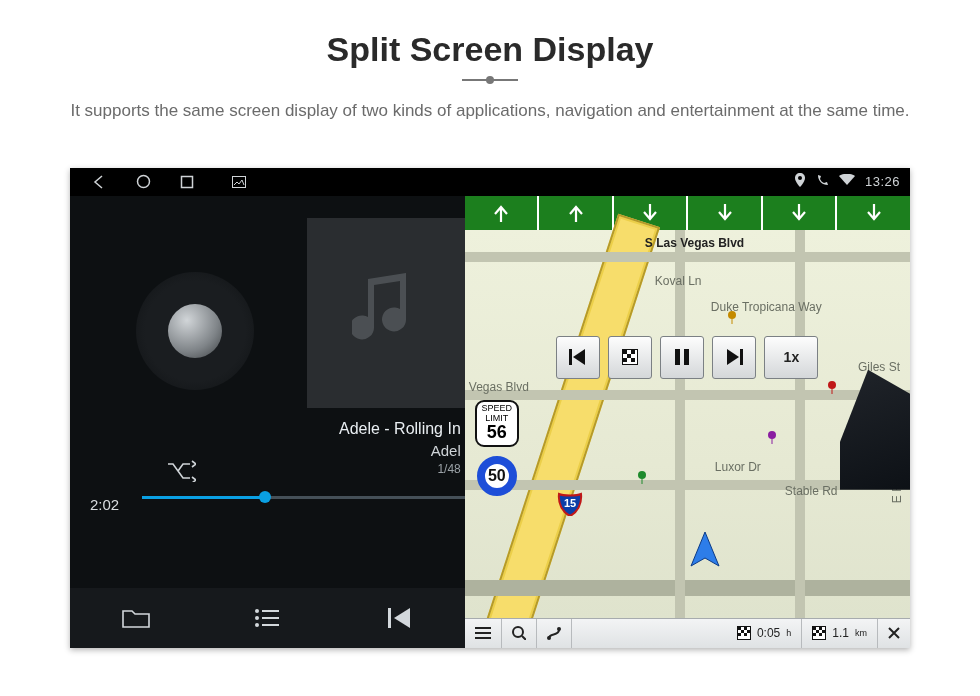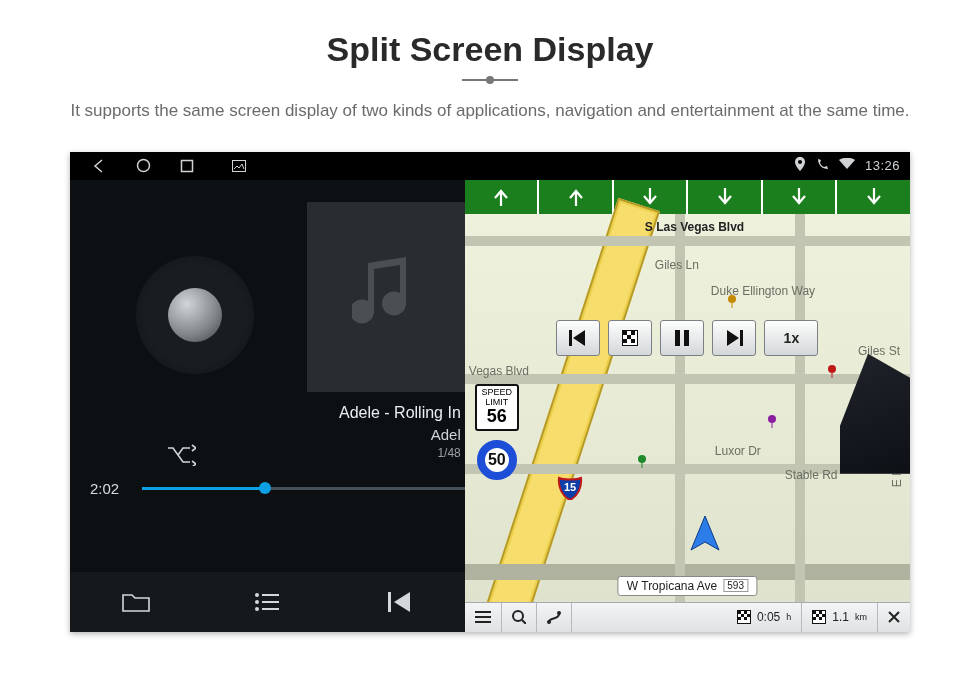--- a/index.html
+++ b/index.html
@@ -1,21 +1,21 @@
 <!DOCTYPE html>
 <html><head>
 <meta charset="utf-8">
 <style>
   *{box-sizing:border-box;margin:0;padding:0;font-family:Arial,Helvetica,sans-serif}
   body{width:980px;height:696px;background:#fff;overflow:hidden}
   .page-title{text-align:center;font-size:34px;font-weight:700;color:#2a2a2a;margin-top:30px}
   .title-underline{width:56px;height:0;border-bottom:2px solid #777;margin:10px auto 0;position:relative}
   .title-underline::after{content:"";position:absolute;left:50%;top:-3px;width:8px;height:8px;background:#777;border-radius:50%;transform:translateX(-50%)}
   .page-subtitle{text-align:center;color:#6b6b6b;font-size:17px;margin:18px auto 12px;max-width:860px;line-height:1.45}
-  .device{position:relative;width:840px;height:480px;margin:28px auto 0;background:#7dd3fc;box-shadow:0 2px 6px rgba(0,0,0,.3)}
+  .device{position:relative;width:840px;height:480px;margin:44px auto 0;background:#7dd3fc;box-shadow:0 2px 6px rgba(0,0,0,.3)}
   
   .statusbar{height:28px;background:#000;display:flex;align-items:center;color:#cfd3d6;font-size:13px}
   .nav-icons{display:flex;gap:26px;padding-left:20px}
   .nav-icons span{display:inline-flex;align-items:center;justify-content:center;width:18px;height:18px}
   .spacer{flex:1}
   .tray{display:flex;align-items:center;gap:10px;padding-right:10px}
   .tray .clock{letter-spacing:.5px}
   
   .split{display:flex;height:calc(100% - 28px)}
   .pane{position:relative;overflow:hidden}
@@ -24,43 +24,43 @@
   
   .art{position:absolute;right:-2px;top:22px;width:160px;height:190px;background:#2a2d30;display:flex;align-items:center;justify-content:center}
   .art svg{opacity:.5}
   .joy{position:absolute;left:80px;top:90px;width:90px;height:90px;border-radius:50%;background:radial-gradient(circle at 38% 34%,#a9aeb2 0 30%,#64696d 55%,#1b1f22 90%)}
   .joy::before{content:"";position:absolute;inset:-14px;border-radius:50%;background:radial-gradient(circle,#1a1d20 60%,#0d1012 100%)}
   .joy::after{content:"";position:absolute;inset:18px;border-radius:50%;background:radial-gradient(circle at 35% 30%,#d1d5d8,#7f8488 60%,#3a3e41)}
   .track-name{position:absolute;right:4px;top:224px;font-size:16px;color:#e9eef2;text-align:right}
   .track-artist{position:absolute;right:4px;top:246px;font-size:15px;color:#cfd4d8;text-align:right}
   .track-count{position:absolute;right:4px;top:266px;font-size:12px;color:#9aa1a6}
   .shuffle{position:absolute;left:96px;top:264px;color:#cfd4d8}
-  .time-row{position:absolute;left:20px;right:0;top:300px;display:flex;align-items:center;gap:12px}
+  .time-row{position:absolute;left:20px;right:0;top:300px;display:flex;align-items:flex-start;gap:12px}
   .elapsed{font-size:15px;color:#d9dde0;min-width:40px}
   .progress{flex:1;height:3px;background:#455058;position:relative}
   .progress .filled{position:absolute;left:0;top:0;bottom:0;background:#0aa0e3}
   .progress .knob{position:absolute;top:-5px;width:12px;height:12px;border-radius:50%;background:#0aa0e3;transform:translateX(-50%)}
   .bottom-bar{position:absolute;left:0;right:0;bottom:0;height:60px;background:#16191c;display:flex;align-items:center;justify-content:space-around}
   .bottom-bar span{display:inline-flex;width:40px;height:40px;align-items:center;justify-content:center;color:#d3d8dc}
   
   .lane-bar{height:34px;background:#1c7f1e;display:flex}
   .lane-bar .lane{flex:1;display:flex;align-items:center;justify-content:center;border-left:2px solid #fff}
   .lane-bar .lane:first-child{border-left:none}
   .map{position:absolute;inset:34px 0 30px 0;background:linear-gradient(180deg,#eef1dc 0%,#e6e9d3 60%,#dfe3cd 100%)}
   .road-h{position:absolute;left:0;right:0;height:10px;background:#c2c5b1}
   .road-v{position:absolute;top:0;bottom:0;width:10px;background:#c2c5b1}
   .highway{position:absolute;top:-20px;bottom:-20px;width:44px;background:#f7dd6b;border:2px solid #b59a2a;transform:rotate(18deg);left:86px;box-shadow:inset 0 0 0 2px #eccf49}
   .street-lbl{position:absolute;font-size:12px;color:#6a6f63;white-space:nowrap}
   .turn-card{position:absolute;left:10px;top:44px;background:#fff;border:1px solid #777;padding:6px 10px 4px 8px;display:flex;align-items:flex-end;gap:6px;border-radius:2px}
   .turn-card .dist{font-size:15px;color:#222}
   .turn-card svg{display:block}
   .media-ctrl{position:absolute;top:140px;left:50%;transform:translateX(-50%);display:flex;gap:8px}
-  .mbtn{width:44px;height:36px;background:linear-gradient(#fdfdfd,#d4d7d9);border:1px solid #7b8084;border-radius:3px;display:flex;align-items:center;justify-content:center;color:#222;font-size:14px;font-weight:600}
+  .mbtn{width:44px;height:43px;background:linear-gradient(#fdfdfd,#d4d7d9);border:1px solid #7b8084;border-radius:3px;display:flex;align-items:center;justify-content:center;color:#222;font-size:14px;font-weight:600}
   .mbtn.small{width:54px}
-  .speed-sign{position:absolute;left:10px;top:204px;width:44px;background:#fff;border:2px solid #111;border-radius:3px;text-align:center;font-size:9px;line-height:1.1;padding:2px 0}
+  .speed-sign{position:absolute;left:10px;top:204px;width:44px;background:#fff;border:2px solid #111;border-radius:9px;text-align:center;font-size:9px;line-height:1.1;padding:2px 0}
   .speed-sign .num{font-size:18px;font-weight:700}
   .speed-badge{position:absolute;left:12px;top:260px;width:40px;height:40px;border-radius:50%;background:#fff;border:8px solid #1d4ed8;display:flex;align-items:center;justify-content:center;font-weight:700;font-size:16px;color:#111}
   .me-arrow{position:absolute;left:220px;top:300px}
   .poi-pin{position:absolute;width:14px;height:14px}
   .nav-footer{position:absolute;left:0;right:0;bottom:0;height:30px;background:linear-gradient(#f3f4f5,#dfe2e4);border-top:1px solid #a7abae;display:flex;align-items:flex-end;font-size:12px;color:#222}
   .nav-footer .seg{display:flex;align-items:center;gap:6px;padding:0 10px;border-right:1px solid #b7babd;height:100%}
   .nav-footer .filler{flex:1}
   .watermark{position:absolute;left:50%;bottom:38px;transform:translateX(-50%);font-size:34px;font-style:italic;color:rgba(0,0,0,.12);font-weight:600;letter-spacing:1px;pointer-events:none}
   
   .pill{background:#fff;border:1px solid #888;border-radius:3px;padding:2px 8px;font-size:12px;color:#222;display:inline-flex;align-items:center;gap:6px}
@@ -204,22 +204,22 @@
       <div class="map">
         <div class="highway"></div>
         <div class="road-h" style="top:22px"></div>
         <div class="road-h" style="top:160px"></div>
         <div class="road-h" style="top:250px"></div>
         <div class="road-h" style="top:350px;height:16px;background:#aeb29e"></div>
         <div class="road-v" style="left:210px"></div>
         <div class="road-v" style="left:330px"></div>
 
         <span class="street-lbl" style="top:6px;left:180px;font-weight:600;color:#222">S Las Vegas Blvd</span>
-        <span class="street-lbl" style="top:44px;left:190px">Giles Ln</span>
-        <span class="street-lbl" style="top:70px;left:246px">Duke Ellington Way</span>
+        <span class="street-lbl" style="top:44px;left:190px">Koval Ln</span>
+        <span class="street-lbl" style="top:70px;left:246px">Duke Tropicana Way</span>
         <span class="street-lbl" style="top:150px;left:4px">Vegas Blvd</span>
         <span class="street-lbl" style="top:230px;left:250px">Luxor Dr</span>
         <span class="street-lbl" style="top:254px;left:320px">Stable Rd</span>
         <span class="street-lbl" style="top:210px;right:6px;writing-mode:sideways-lr">E Reno Ave</span>
         <span class="street-lbl" style="top:130px;right:10px">Giles St</span>
 
         <span class="interstate" style="top:260px;left:92px">
           <svg viewBox="0 0 26 26">
               <path d="M2 4c4 2 18 2 22 0 1 9-3 18-11 22C5 22 1 13 2 4Z" fill="#0b3ea8" stroke="#c01818" stroke-width="2"></path>
               <text x="13" y="17" text-anchor="middle" fill="#fff" font-size="11" font-weight="700">15</text>
@@ -244,26 +244,20 @@
               <circle cx="7" cy="5" r="4" fill="#1e8a2c"></circle>
               <path d="M7 9v5" stroke="#1e8a2c"></path>
             </svg></span>
         <span class="poi-pin" style="top:150px;left:360px"><svg viewBox="0 0 14 14">
               <circle cx="7" cy="5" r="4" fill="#c01818"></circle>
               <path d="M7 9v5" stroke="#c01818"></path>
             </svg></span>
 
         <div style="position:absolute;right:0;top:140px;width:70px;height:120px;background:linear-gradient(160deg,#20242a,#0d1116);clip-path:polygon(40% 0,100% 20%,100% 100%,0 100%,0 60%)"></div>
 
-        <div style="position:absolute;left:50%;bottom:6px;transform:translateX(-50%)">
-          <span class="pill">
-              <span>W Tropicana Ave</span>
-              <span class="num">593</span>
-            </span>
-        </div>
       </div>
 
 
       <div class="media-ctrl">
         <div class="mbtn">
             <svg width="18" height="16">
               <path d="M16 0v16L4 8Z" fill="#111"></path>
               <rect x="0" y="0" width="3" height="16" fill="#111"></rect>
             </svg>
           </div>

